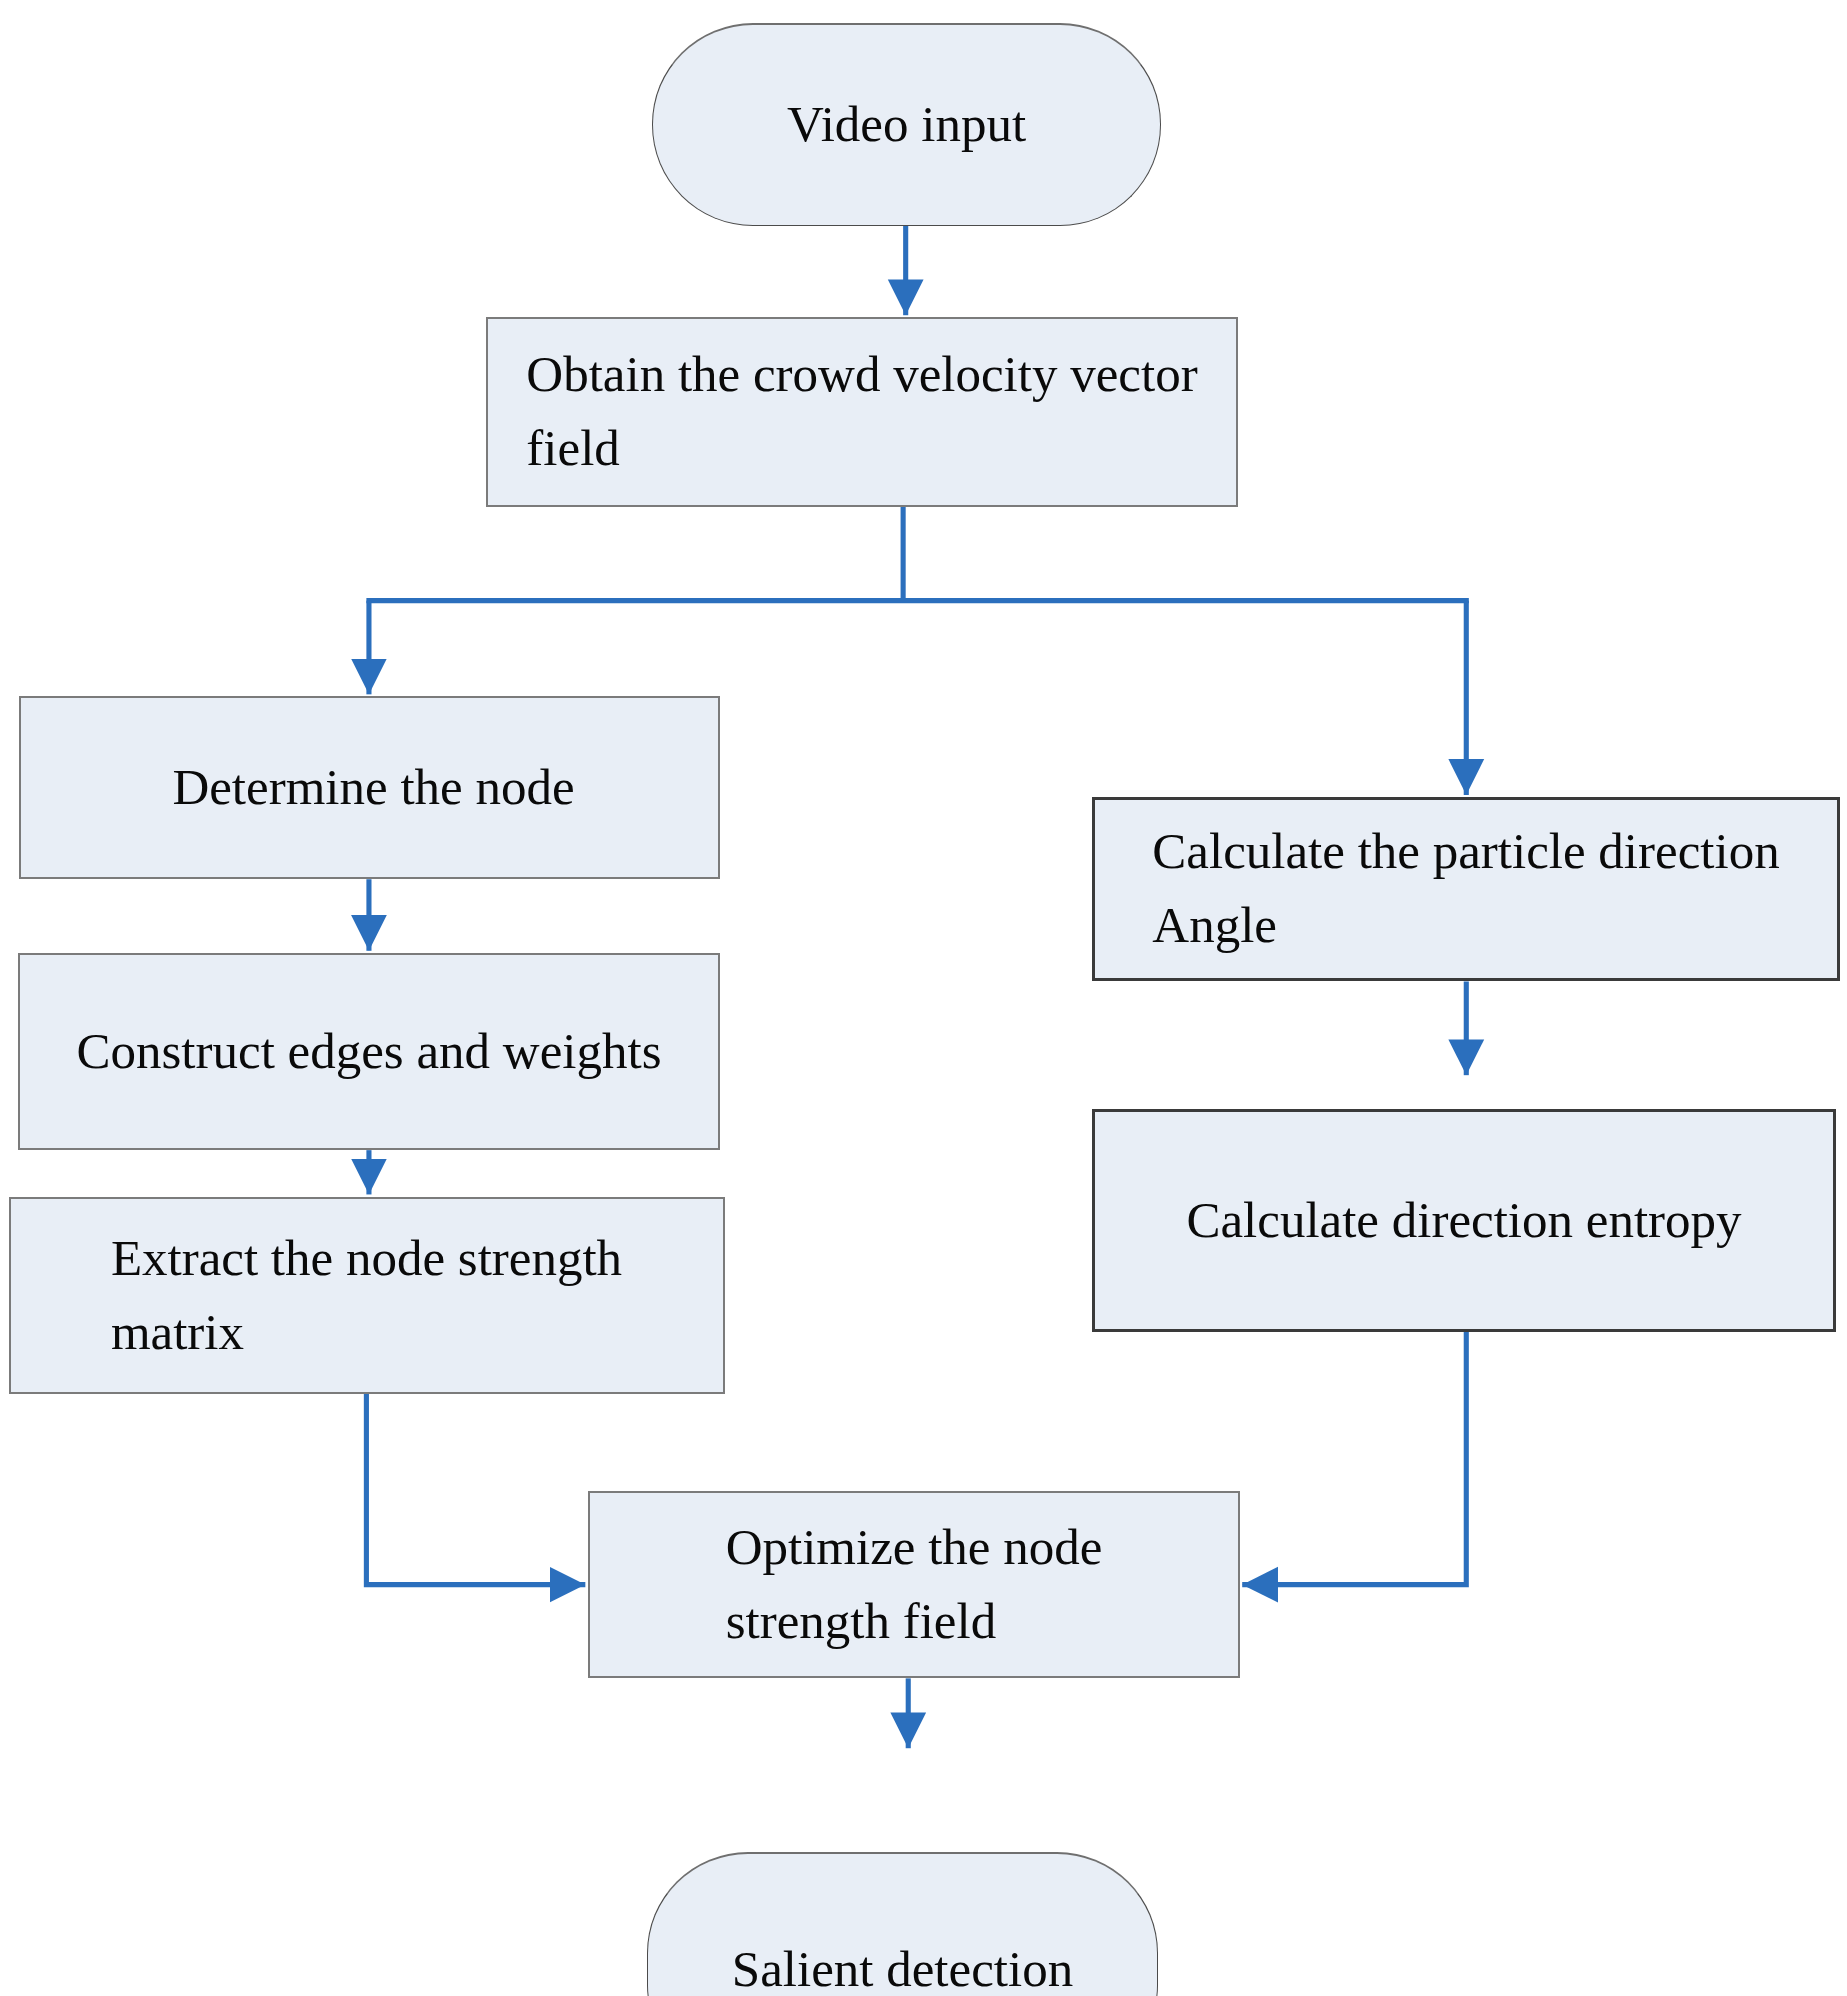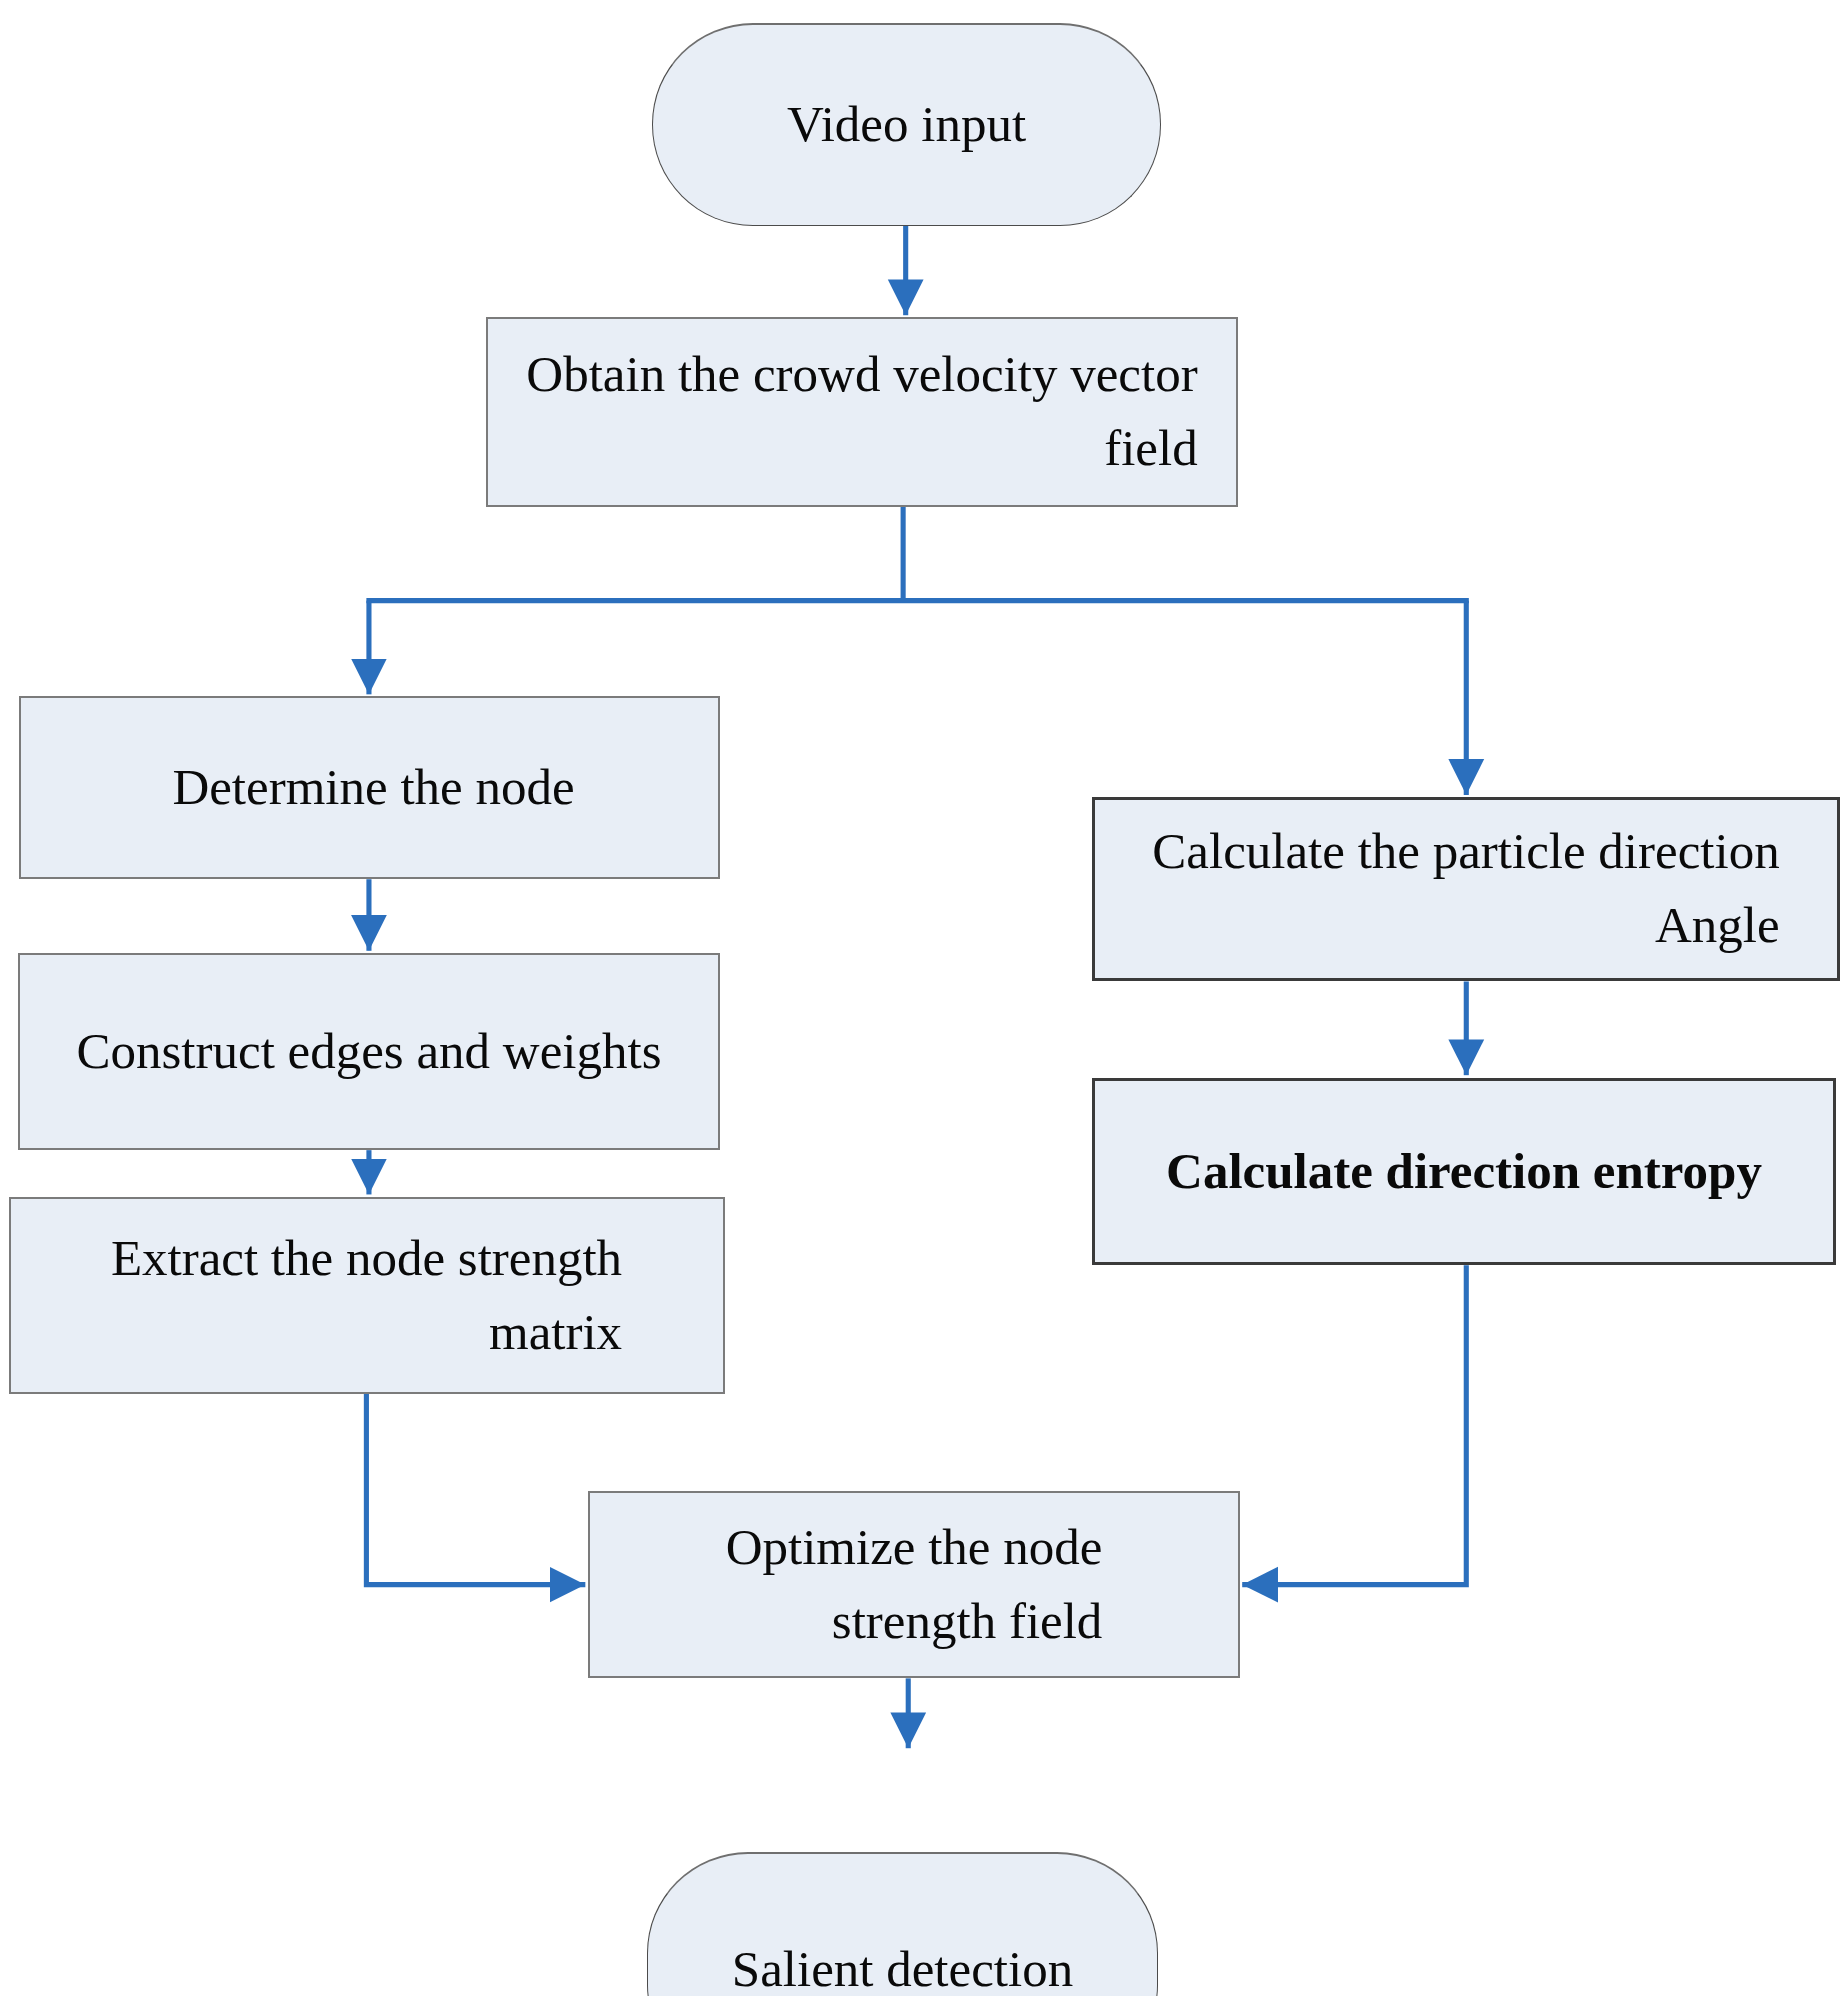--- a/index.html
+++ b/index.html
@@ -21,21 +21,21 @@
     top: 0;
     z-index: 1;
   }
   .node {
     position: absolute;
     z-index: 2;
     box-sizing: border-box;
     display: flex;
     align-items: center;
     justify-content: center;
-    text-align: right;
+    text-align: left;
     white-space: pre-line;
     background: #e8eef6;
     border: 2.6px solid #7b7b7b;
     color: #0a0a0a;
     font-size: 51px;
     line-height: 1.45;
   }
   .stadium {
     border: 1.7px solid #4b4b4b;
     border-top-color: #6f6f6f;
@@ -44,21 +44,21 @@
   .dark-border {
     border-color: #3a3a3a;
     border-width: 3.4px;
   }
   #n-video     { left: 652px;  top: 23px;   width: 509px; height: 203px; border-radius: 101px; }
   #n-obtain    { left: 486px;  top: 317px;  width: 752px; height: 190px; padding: 0 25.6px; }
   #n-determine { left: 19px;   top: 696px;  width: 701px; height: 183px; padding-left: 8px; }
   #n-construct { left: 18px;   top: 953px; width: 702px; height: 197px; }
   #n-extract   { left: 8.5px;   top: 1197px; width: 716px; height: 197px; padding: 0 38px; }
   #n-angle     { left: 1092px; top: 797px;  width: 748px; height: 184px; padding: 0 9px; }
-  #n-entropy   { left: 1092px; top: 1078px; width: 744px; height: 187px; font-weight: bold; }
+  #n-entropy   { left: 1092px; top: 1109px; width: 744px; height: 223px; }
   #n-optimize  { left: 588px;  top: 1491px; width: 652px; height: 187px; padding: 0 98px; }
   #n-salient   { left: 647px;  top: 1852px; width: 511px; height: 234px; border-radius: 101px; }
 </style>
 </head>
 <body>
 
 <div class="canvas">
 
   <svg class="connector-layer" width="1848" height="1997" viewBox="0 0 2169 2344">
     <defs>

